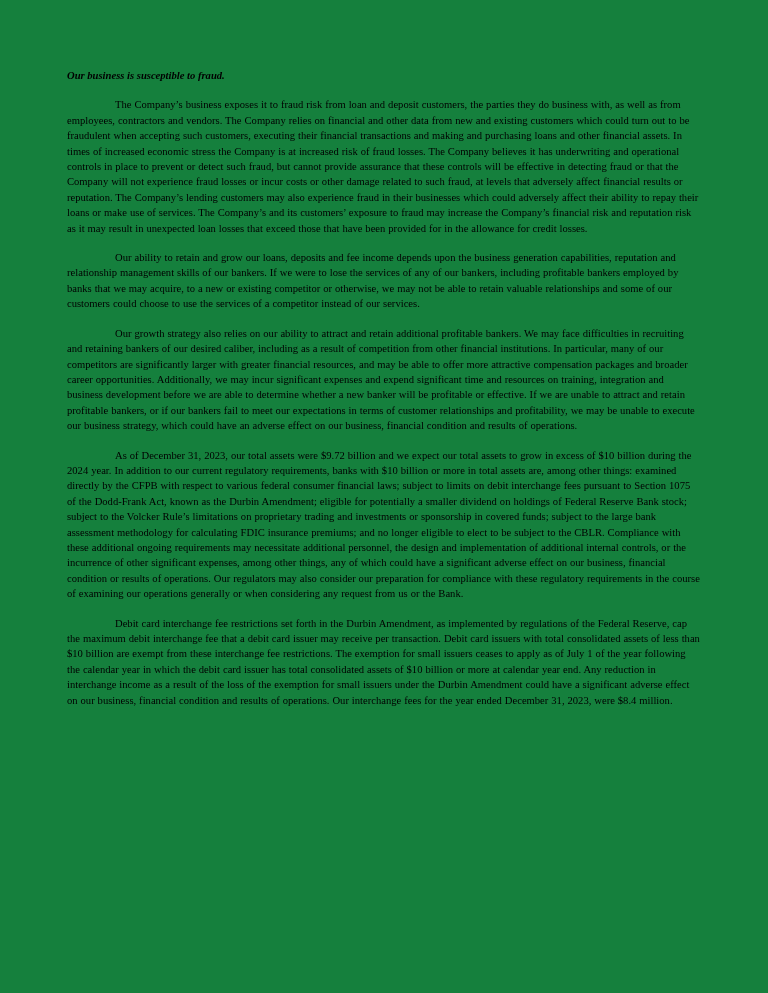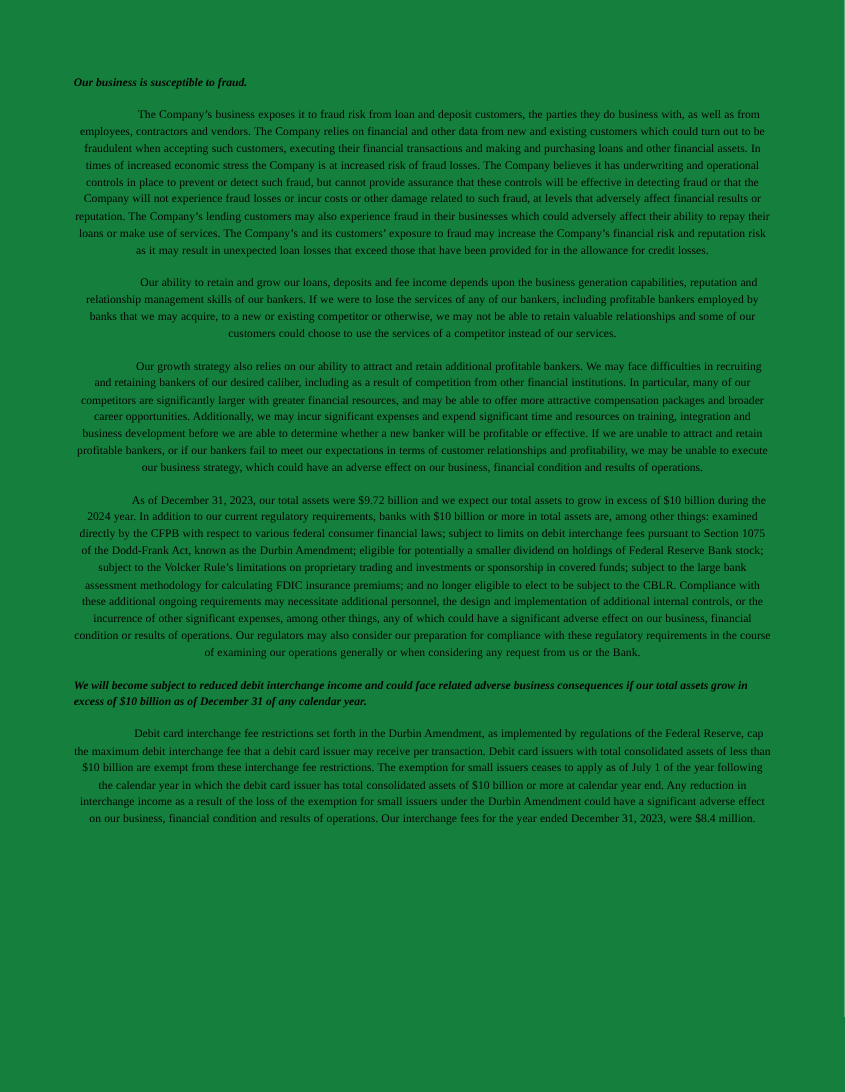--- a/index.html
+++ b/index.html
@@ -32,21 +32,21 @@
     line-height: 15.4px;
     margin: 14px 0 0 0;
     text-align: left;
   }
   .risk-section:first-child .risk-heading {
     margin-top: 0;
   }
   .body-para {
     margin: 14px 0 0 0;
     text-indent: 48px;
-    text-align: center;
+    text-align: left;
     word-spacing: 0.3px;
   }
   .page-number {
     position: absolute;
     left: 0;
     right: 0;
     bottom: 31px;
     text-align: center;
     font-size: 10.6px;
     line-height: 15.4px;
@@ -65,18 +65,17 @@
   <section class="risk-section">
     <p class="body-para">Our ability to retain and grow our loans, deposits and fee income depends upon the business generation capabilities, reputation and relationship management skills of our bankers. If we were to lose the services of any of our bankers, including profitable bankers employed by banks that we may acquire, to a new or existing competitor or otherwise, we may not be able to retain valuable relationships and some of our customers could choose to use the services of a competitor instead of our services.</p>
     <p class="body-para">Our growth strategy also relies on our ability to attract and retain additional profitable bankers. We may face difficulties in recruiting and retaining bankers of our desired caliber, including as a result of competition from other financial institutions. In particular, many of our competitors are significantly larger with greater financial resources, and may be able to offer more attractive compensation packages and broader career opportunities. Additionally, we may incur significant expenses and expend significant time and resources on training, integration and business development before we are able to determine whether a new banker will be profitable or effective. If we are unable to attract and retain profitable bankers, or if our bankers fail to meet our expectations in terms of customer relationships and profitability, we may be unable to execute our business strategy, which could have an adverse effect on our business, financial condition and results of operations.</p>
   </section>
 
   <section class="risk-section">
     <p class="body-para">As of December 31, 2023, our total assets were $9.72 billion and we expect our total assets to grow in excess of $10 billion during the 2024 year. In addition to our current regulatory requirements, banks with $10 billion or more in total assets are, among other things: examined directly by the CFPB with respect to various federal consumer financial laws; subject to limits on debit interchange fees pursuant to Section 1075 of the Dodd-Frank Act, known as the Durbin Amendment; eligible for potentially a smaller dividend on holdings of Federal Reserve Bank stock; subject to the Volcker Rule’s limitations on proprietary trading and investments or sponsorship in covered funds; subject to the large bank assessment methodology for calculating FDIC insurance premiums; and no longer eligible to elect to be subject to the CBLR. Compliance with these additional ongoing requirements may necessitate additional personnel, the design and implementation of additional internal controls, or the incurrence of other significant expenses, among other things, any of which could have a significant adverse effect on our business, financial condition or results of operations. Our regulators may also consider our preparation for compliance with these regulatory requirements in the course of examining our operations generally or when considering any request from us or the Bank.</p>
   </section>
 
   <section class="risk-section">
-    <h3 class="risk-heading">We will become subject to reduced debit interchange income and could face related adverse business consequences if our total assets grow in excess of $10 billion as of December 31 of any calendar year.</h3>
     <p class="body-para">Debit card interchange fee restrictions set forth in the Durbin Amendment, as implemented by regulations of the Federal Reserve, cap the maximum debit interchange fee that a debit card issuer may receive per transaction. Debit card issuers with total consolidated assets of less than $10 billion are exempt from these interchange fee restrictions. The exemption for small issuers ceases to apply as of July 1 of the year following the calendar year in which the debit card issuer has total consolidated assets of $10 billion or more at calendar year end. Any reduction in interchange income as a result of the loss of the exemption for small issuers under the Durbin Amendment could have a significant adverse effect on our business, financial condition and results of operations. Our interchange fees for the year ended December 31, 2023, were $8.4 million.</p>
   </section>
 
 
 </div>
 
 </body></html>

